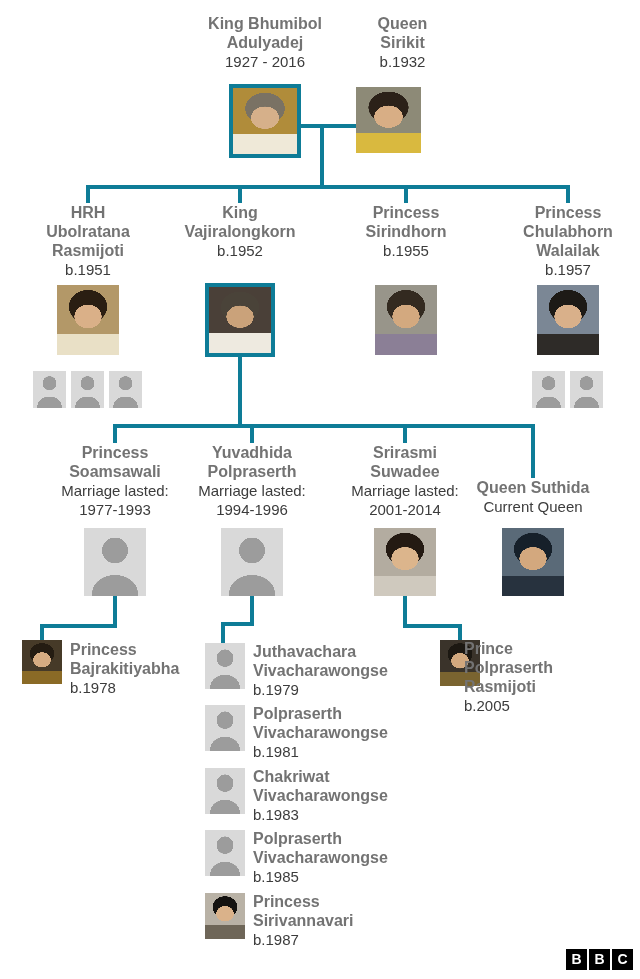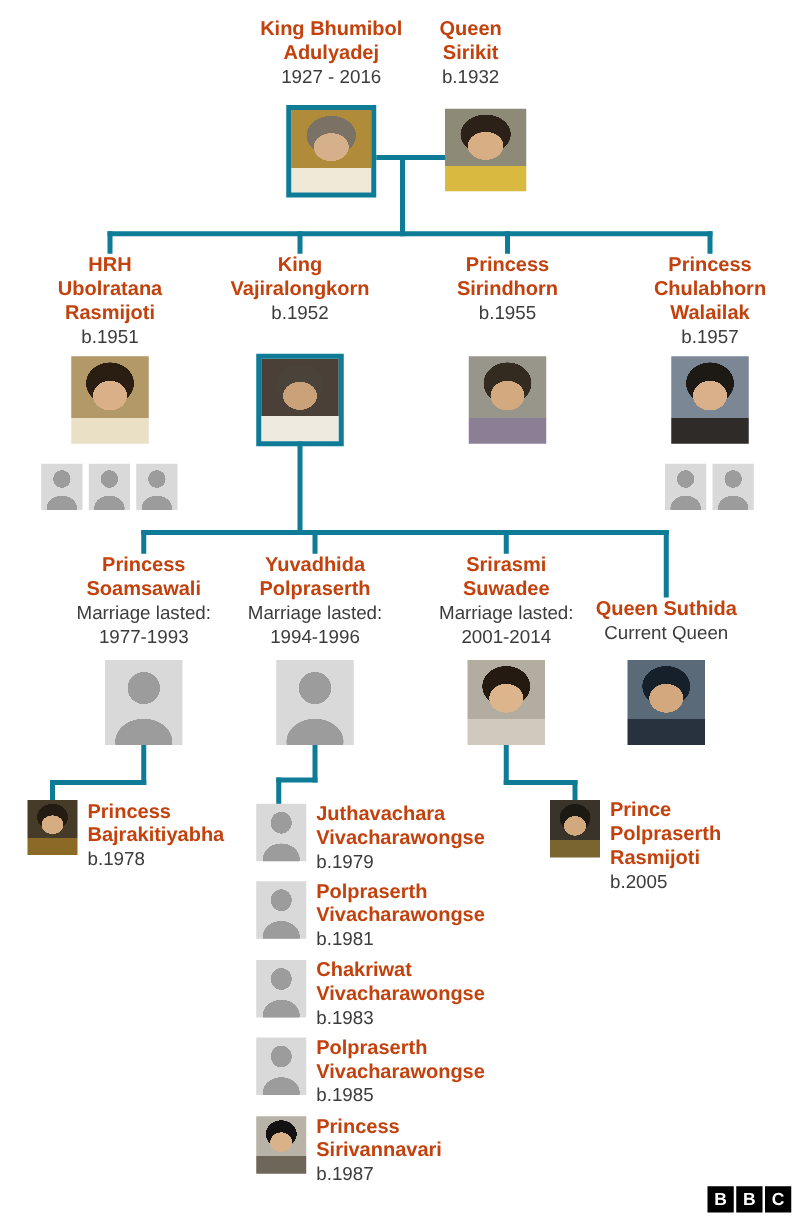--- a/index.html
+++ b/index.html
@@ -2,21 +2,21 @@
 <html><head>
 <meta charset="utf-8">
 <style>
   html,body{margin:0;padding:0;background:#ffffff;}
   .canvas{position:relative;width:640px;height:979px;background:#ffffff;overflow:hidden;
           font-family:"Liberation Sans", sans-serif;}
   .ln{position:absolute;background:#0e7c97;}
   .tblock{position:absolute;text-align:center;}
   .tblock div{white-space:nowrap;}
   .tleft{text-align:left;}
-  .nm{font-weight:bold;font-size:16px;line-height:19px;color:#c2410c;}
+  .nm{font-weight:bold;font-size:16px;line-height:19px;color:#737373;}
   .dt{font-weight:normal;font-size:15px;line-height:19px;color:#3c3c3c;}
   .photo,.sil{position:absolute;}
   .hl{border:4px solid #0e7c97;}
   
   .sil{background:
     radial-gradient(ellipse 21% 19% at 50% 33%, #9c9c9c 99%, rgba(0,0,0,0) 100%),
     radial-gradient(ellipse 37% 27% at 50% 96%, #9c9c9c 99%, rgba(0,0,0,0) 100%),
     #d9d9d9;}
   
   .photo{background:
@@ -63,21 +63,21 @@
   <div class="ln" style="left:221px;top:622px;width:4px;height:23px"></div>
   <div class="ln" style="left:403px;top:594px;width:4px;height:34px"></div>
   <div class="ln" style="left:403px;top:624px;width:59px;height:4px"></div>
   <div class="ln" style="left:458px;top:624px;width:4px;height:18px"></div>
 
   <div class="tblock" style="left:185px;top:14px;width:160px">
     <div class="nm">King Bhumibol</div>
     <div class="nm">Adulyadej</div>
     <div class="dt">1927 - 2016</div>
   </div>
-  <div class="tblock" style="left:314px;top:14px;width:125px">
+  <div class="tblock" style="left:340px;top:14px;width:125px">
     <div class="nm">Queen</div>
     <div class="nm">Sirikit</div>
     <div class="dt">b.1932</div>
   </div>
 
   <div class="photo p-bhumibol hl" style="left:229px;top:84px;width:64px;height:66px"></div>
   <div class="photo p-sirikit" style="left:356px;top:87px;width:65px;height:66px"></div>
 
   <div class="tblock" style="left:13px;top:203px;width:150px">
     <div class="nm">HRH</div>
@@ -177,21 +177,21 @@
   </div>
 
   <div class="photo p-sirivannavari" style="left:205px;top:893px;width:40px;height:46px"></div>
   <div class="tblock tleft" style="left:253px;top:892px;width:190px">
     <div class="nm">Princess</div>
     <div class="nm">Sirivannavari</div>
     <div class="dt">b.1987</div>
   </div>
 
   <div class="photo p-dipangkorn" style="left:440px;top:640px;width:40px;height:46px"></div>
-  <div class="tblock tleft" style="left:488px;top:639px;width:145px">
+  <div class="tblock tleft" style="left:464px;top:639px;width:145px">
     <div class="nm">Prince</div>
     <div class="nm">Polpraserth</div>
     <div class="nm">Rasmijoti</div>
     <div class="dt">b.2005</div>
   </div>
 
   <div class="bbc-block" style="left:566px;top:949px">B</div>
   <div class="bbc-block" style="left:589px;top:949px">B</div>
   <div class="bbc-block" style="left:612px;top:949px">C</div>
 

